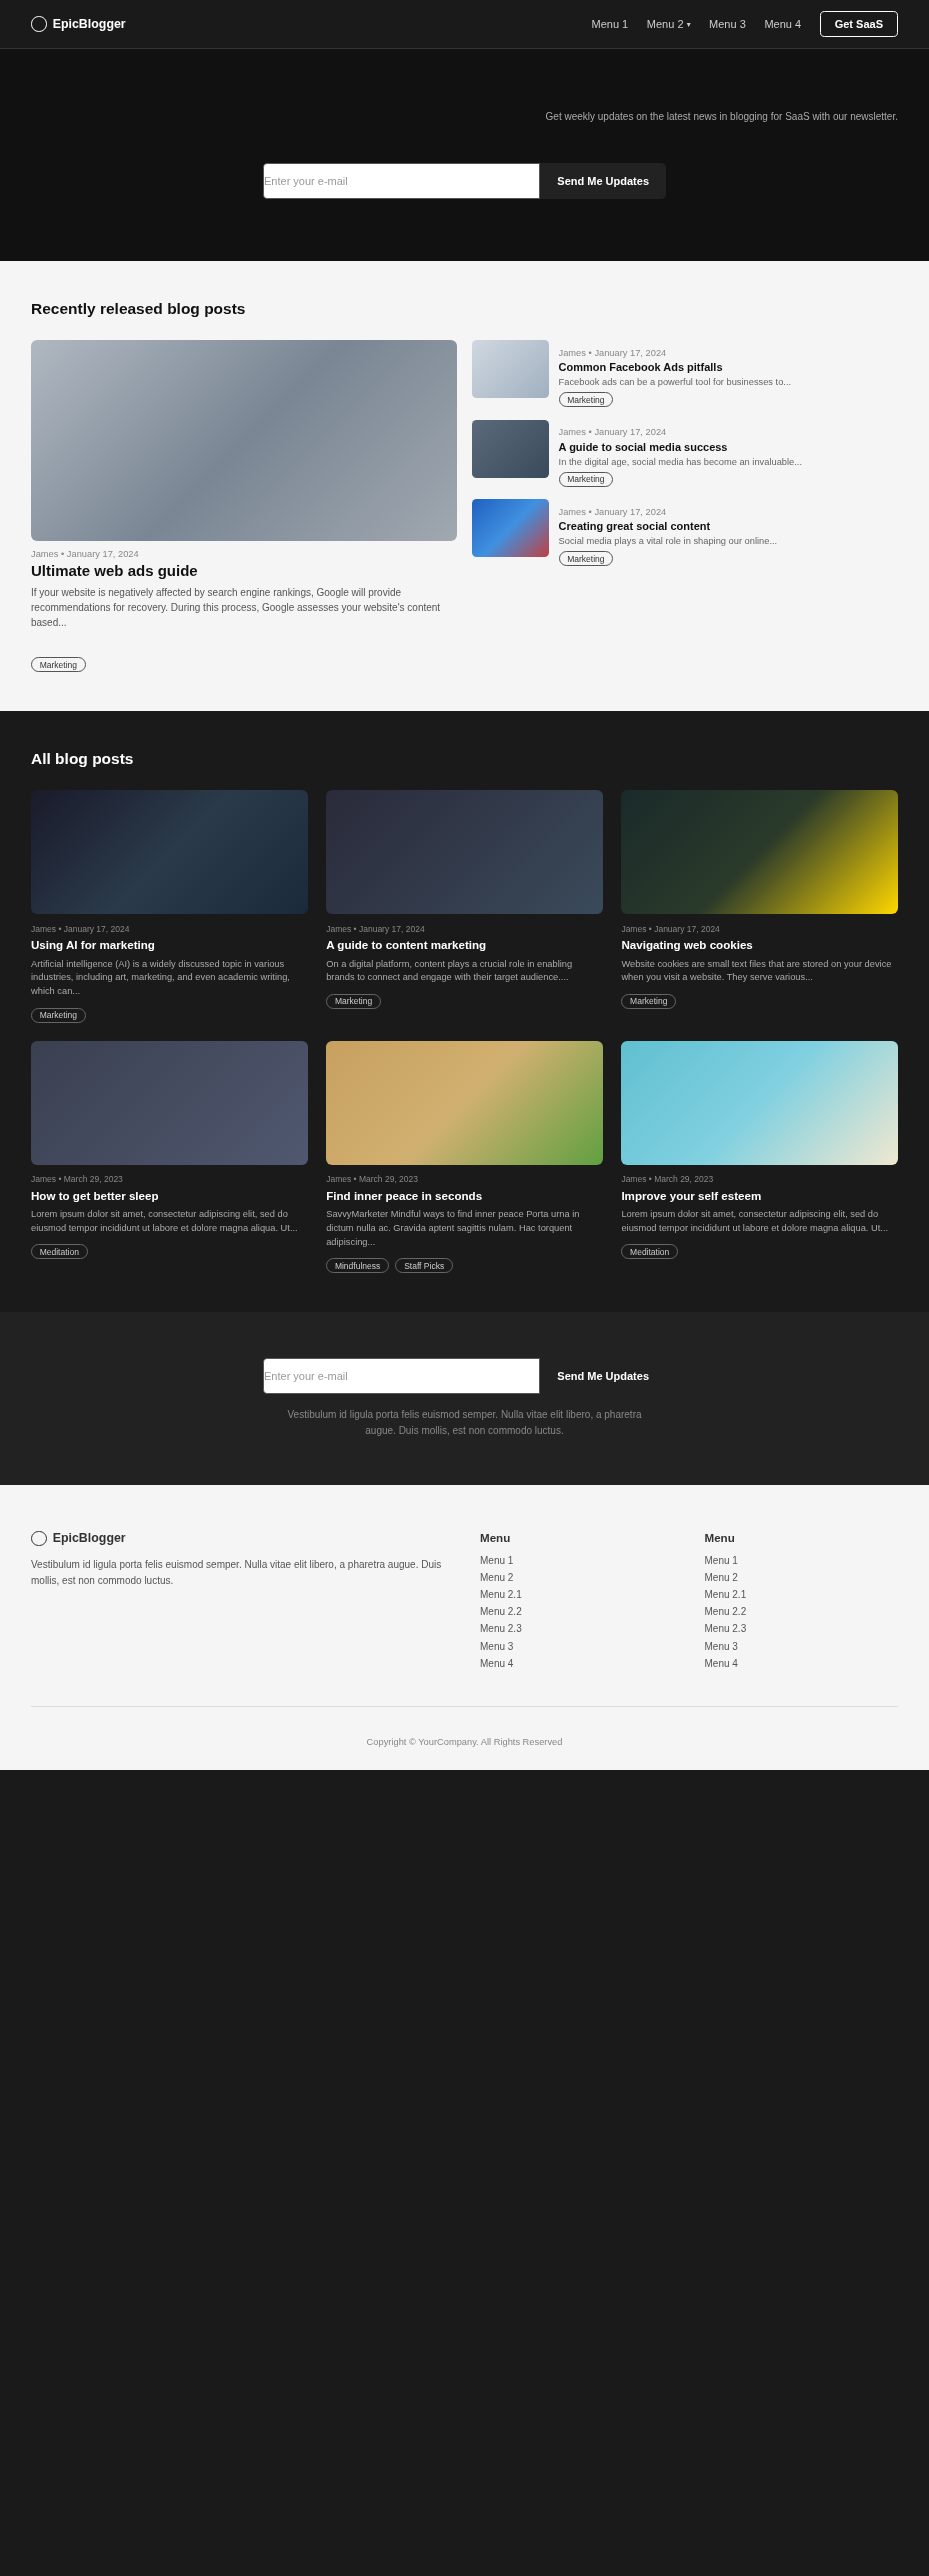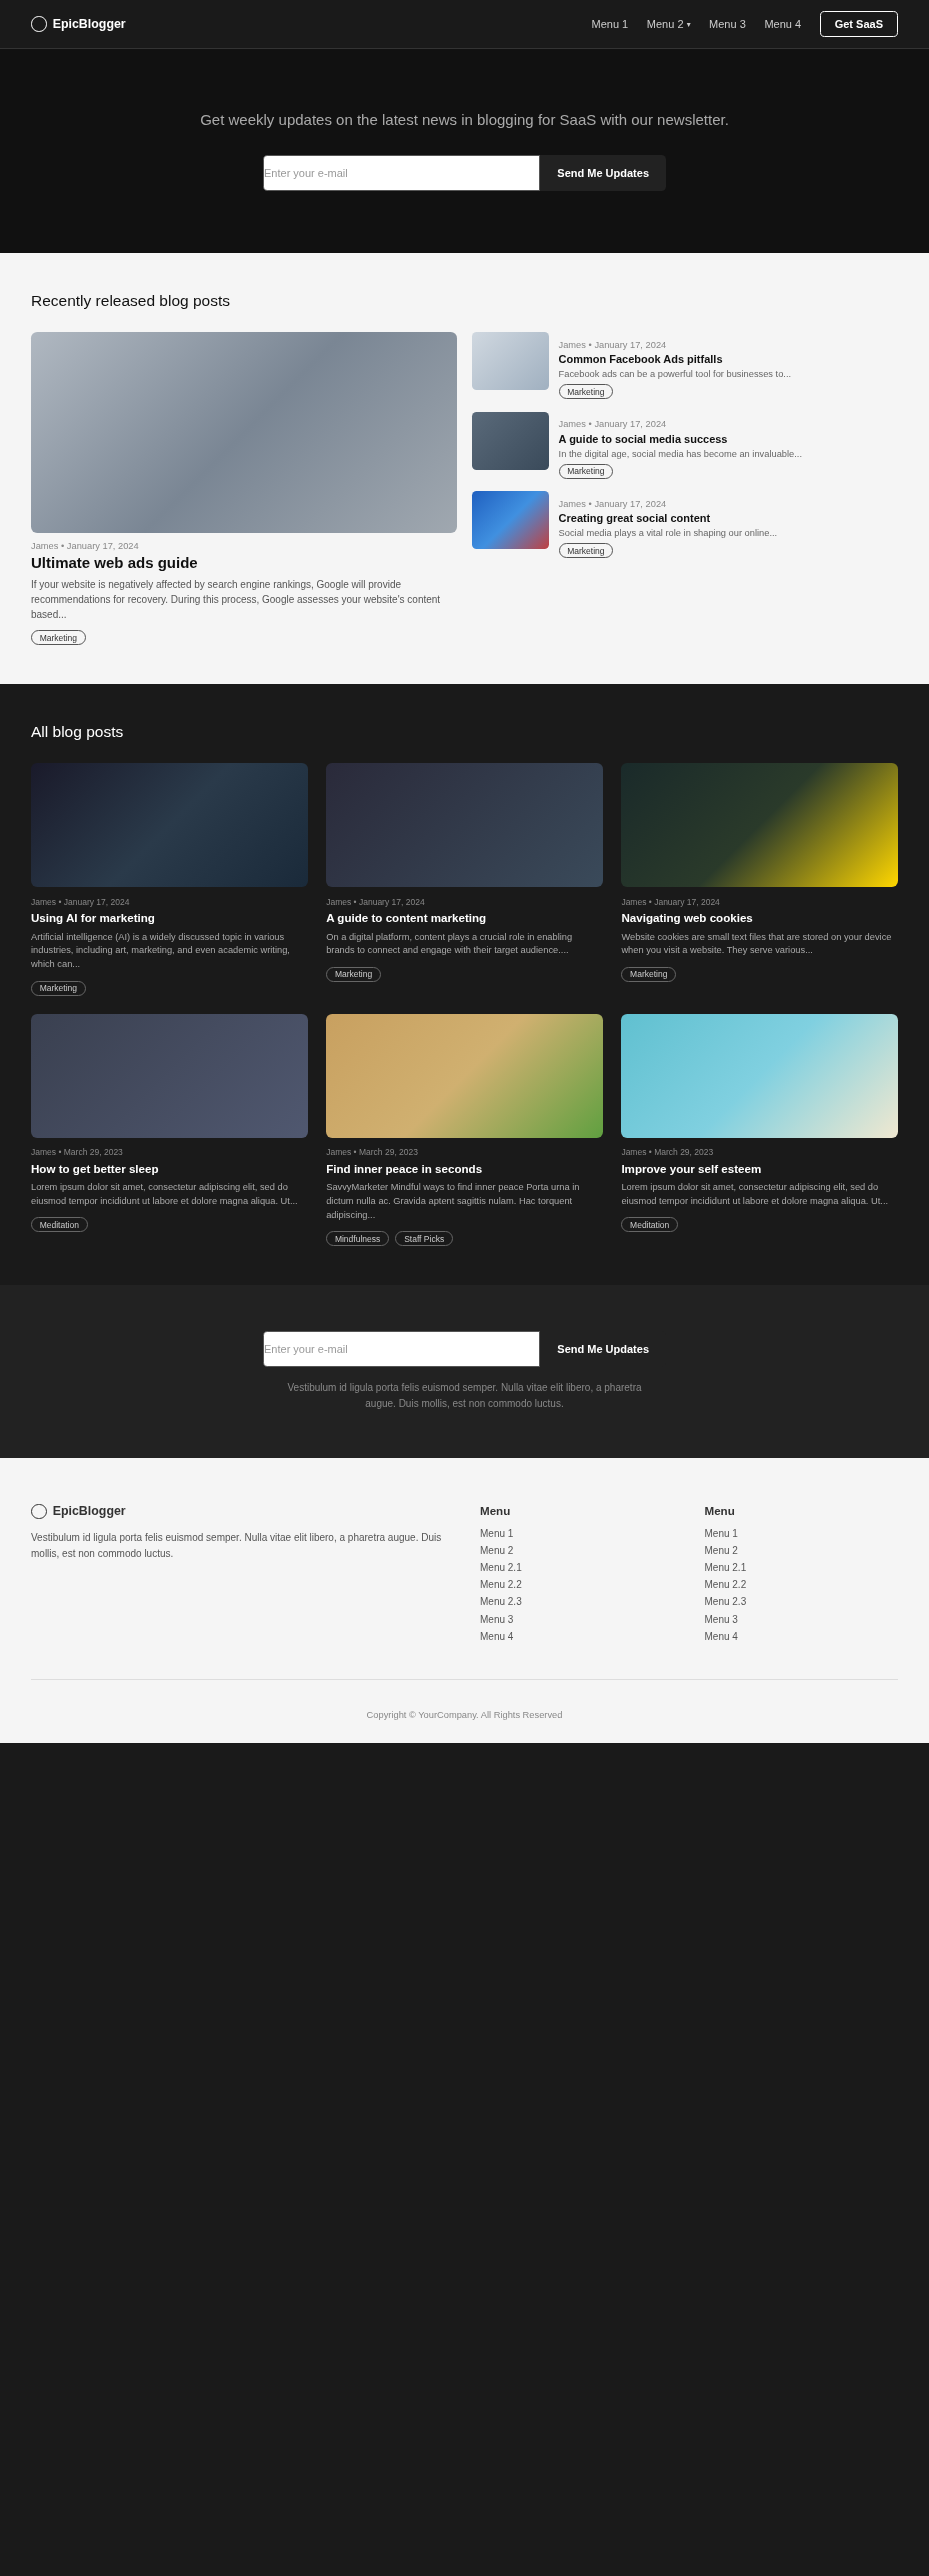--- a/index.html
+++ b/index.html
@@ -22,45 +22,45 @@
       padding: 6.2px 14px; border-radius: 4.6px; font-size: 11px; font-weight: 600; cursor: pointer;
     }
     .chevron { font-size: 7.7px; }
 
     
     .hero {
       background: #111; text-align: center;
       padding: 62px 31px 62px;
     }
     .hero h1 { font-size: 33px; font-weight: 800; color: #fff; margin-bottom: 12.4px; line-height: 1.2; }
-    .hero p { font-size: 15px; color: #aaa; margin-bottom: 27px; }
+    .hero p { font-size: 10px; color: #aaa; margin-bottom: 41px; text-align: right; }
     .email-form { display: flex; justify-content: center; gap: 0; max-width: 403px; margin: 0 auto; }
     .email-input {
       flex: 1; padding: 11px 0; border: 0.8px solid #555; border-radius: 4.6px 0 0 4.6px;
       background: #fff; color: #333; font-size: 11px; outline: none;
     }
     .email-input::placeholder { color: #999; }
     .btn-subscribe {
       background: #222; color: #fff; border: none; padding: 11px 17px;
       border-radius: 0 4.6px 4.6px 0; font-size: 11px; font-weight: 600; cursor: pointer;
       white-space: nowrap;
     }
 
     
     .section { padding: 39px 31px; background: #f5f5f5; color: #111; }
     .section-dark { background: #1a1a1a; color: #fff; }
-    .section-title { font-size: 15.5px; font-weight: 400; margin-bottom: 22px; }
+    .section-title { font-size: 15.5px; font-weight: 700; margin-bottom: 22px; }
 
     
     .recent-grid { display: grid; grid-template-columns: 1fr 1fr; gap: 15.5px; }
     .recent-main { grid-row: span 2; }
     .main-img-placeholder { width: 100%; height: 201px; background: #888; border-radius: 6.2px; }
     .post-meta { font-size: 9.3px; color: #888; margin: 7.7px 0 3.1px; }
     .post-title { font-size: 15px; font-weight: 700; margin-bottom: 6.2px; color: #111; }
-    .post-excerpt { font-size: 10px; color: #555; line-height: 1.5; margin-bottom: 5px; }
+    .post-excerpt { font-size: 10px; color: #555; line-height: 1.5; margin-bottom: 24px; }
     .tag {
       display: inline-block; background: transparent; border: 0.8px solid #555;
       color: #333; font-size: 8.5px; padding: 1.5px 7.7px; border-radius: 15.5px; margin-top: 3.1px;
     }
     .side-posts { display: flex; flex-direction: column; gap: 12.4px; }
     .side-post { display: flex; gap: 9.3px; align-items: flex-start; }
     .side-img { width: 77px; height: 58px; border-radius: 4.6px; background: #aaa; flex-shrink: 0; overflow: hidden; }
     .side-post-content { flex: 1; }
     .side-post-title { font-size: 11px; font-weight: 700; color: #111; margin-bottom: 3.1px; }
     .side-post-excerpt { font-size: 9.3px; color: #666; line-height: 1.4; }

